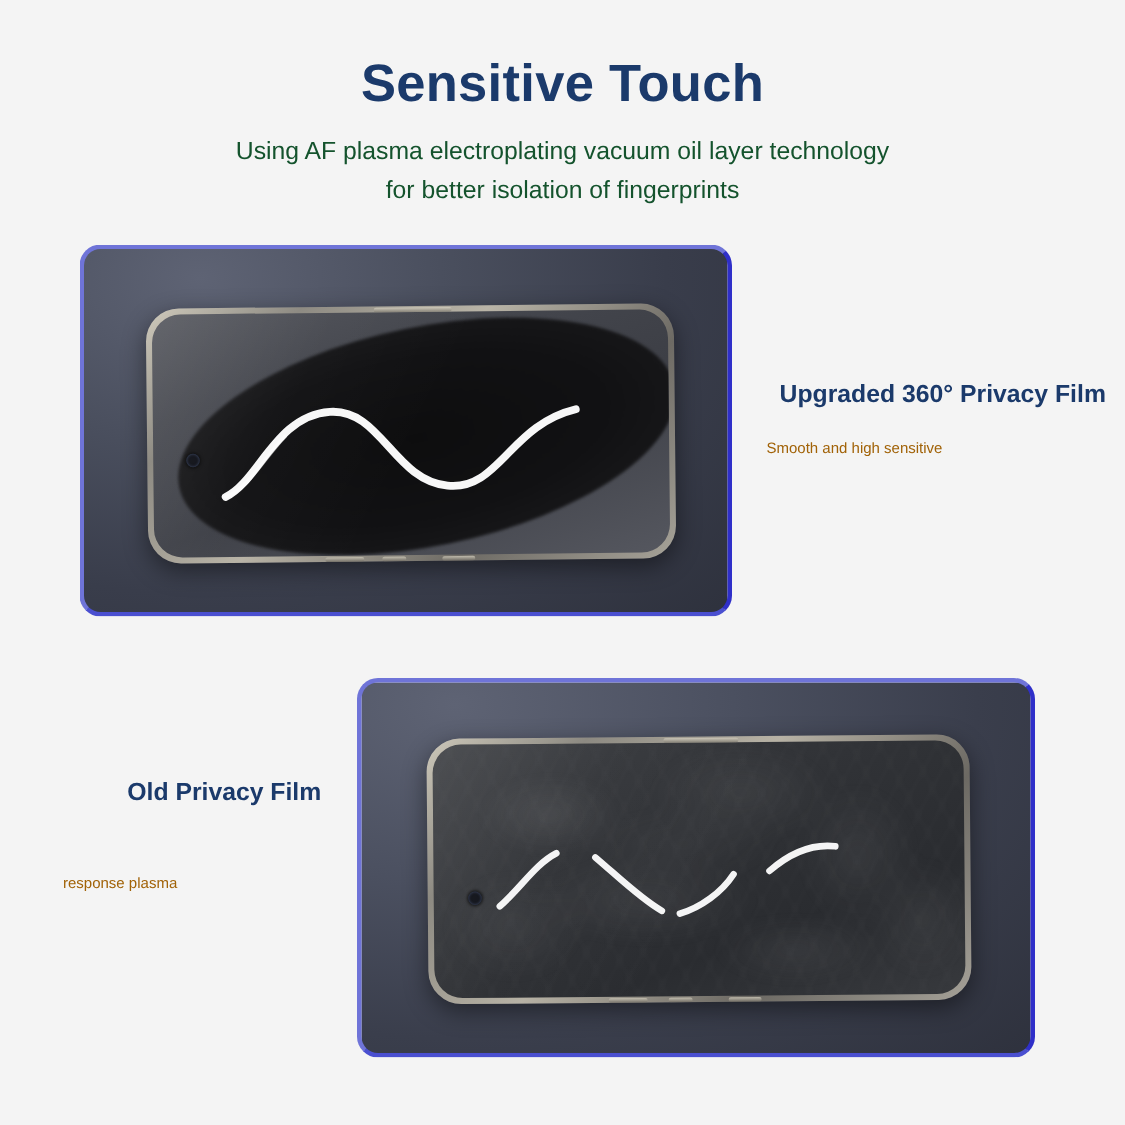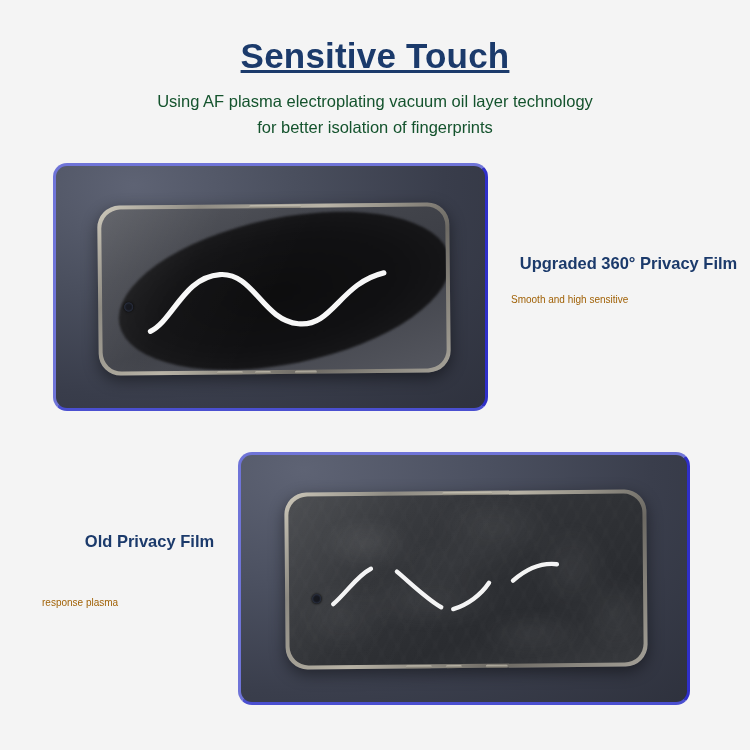--- a/index.html
+++ b/index.html
@@ -22,21 +22,20 @@
     width: 750px;
     text-align: center;
   }
   .title {
     margin: 0;
     padding-top: 36px;
     font-size: 35px;
     font-weight: bold;
     color: #1b3a6b;
     letter-spacing: 0.2px;
-    text-decoration: underline;
   }
   .subtitle {
     margin: 0;
     padding-top: 12px;
     font-size: 16.5px;
     line-height: 26px;
     color: #14532d;
     font-weight: normal;
   }
 
@@ -177,21 +176,21 @@
 
   .wave-svg {
     position: absolute;
     inset: 0;
     overflow: visible;
   }
 
   
   .caption { position: absolute; }
   .caption-right { left: 511px; top: 252px; width: 235px; }
-  .caption-left  { left: 42px;  top: 530px; width: 215px; }
+  .caption-left  { left: 42px;  top: 517px; width: 215px; }
   .caption-title {
     margin: 0;
     font-size: 16.5px;
     font-weight: bold;
     color: #1b3a6b;
     line-height: 22px;
     text-align: center;
   }
   .caption-desc {
     margin: 0;

